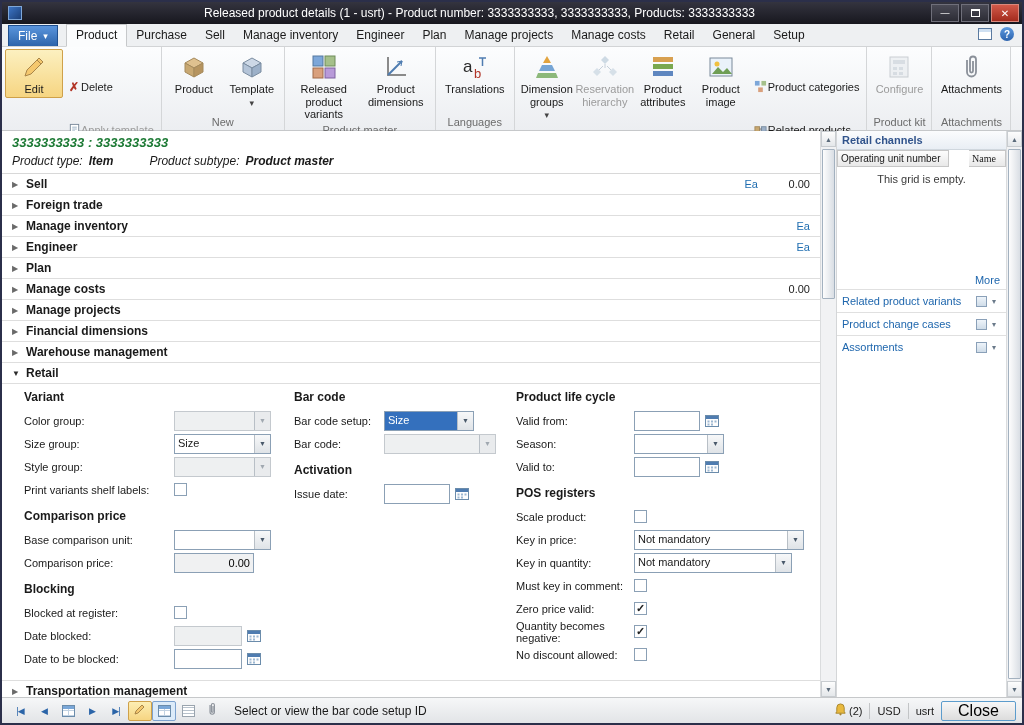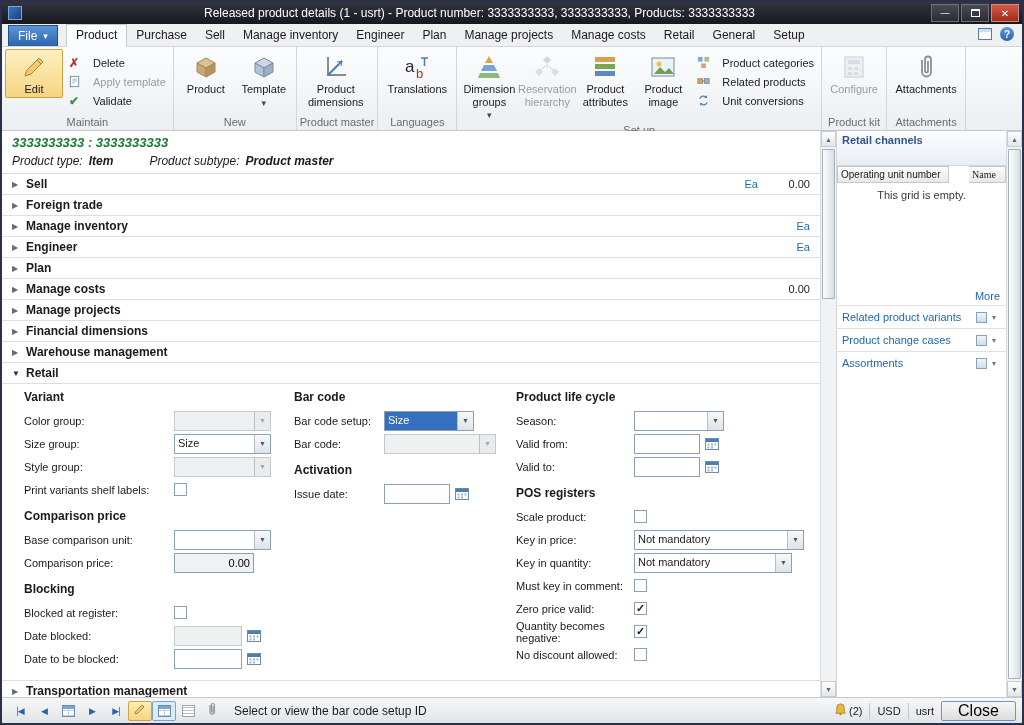--- a/index.html
+++ b/index.html
@@ -50,22 +50,22 @@
   .rgroup-label { height:15px; line-height:15px; font-size:11px; color:#6b6b6b; text-align:center; }
   .bigbtn { width:58px; display:flex; flex-direction:column; align-items:center; text-align:center;
             font-size:11px; line-height:1.15; padding:3px 1px 1px; border:1px solid transparent;
             border-radius:2px; cursor:pointer; }
   .bigbtn.wide { width:72px; }
   .bigbtn .bicon { width:28px; height:28px; margin-bottom:2px; flex:0 0 auto; }
   .bigbtn.selected { background:linear-gradient(#fcf0c0,#f6d582); border-color:#cfa14a; }
   .bigbtn.disabled { color:#9b9b9b; cursor:default; }
   .caret::after { content:"▾"; font-size:9px; color:#444; }
   .smallcol { display:flex; flex-direction:column; justify-content:flex-start; padding-top:4px; }
-  .smallbtn { display:flex; align-items:center; gap:12px; font-size:11px; height:19px; padding:0 4px;
-              cursor:pointer; white-space:nowrap; }
+  .smallbtn { display:flex; align-items:center; gap:0; font-size:11px; height:19px; padding:0 4px;
+              cursor:pointer; white-space:nowrap;margin-top:24px; }
   .smallbtn.disabled { color:#9b9b9b; }
   .sicon { width:14px; height:14px; display:inline-flex; align-items:center; justify-content:center; }
   .glyph-x::before { content:"✗"; color:#b23527; font-weight:bold; font-size:12px; }
   .glyph-check::before { content:"✔"; color:#3f8f3f; font-weight:bold; font-size:12px; }
 
   
   .bodyrow { flex:1; display:flex; min-height:0; }
   .main { width:820px; background:#fff; overflow:hidden; display:flex; flex-direction:column; }
 
   .page-head { padding:4px 10px 0;font-style:italic; }
@@ -123,21 +123,21 @@
   .vs-btn.up::before { content:"▲"; } .vs-btn.down::before { content:"▼"; }
   .vs-track { flex:1; position:relative; }
   .vs-thumb { position:absolute; left:1px; right:1px; background:linear-gradient(90deg,#fdfdfd,#d9dee4);
               border:1px solid #a3b1bf; border-radius:1px; cursor:pointer; }
   .thumb-main { top:2px; height:150px; }
   .thumb-side { top:2px; bottom:2px; }
 
   
   .factbox { width:170px; background:#fff; border-left:1px solid #d4d6d8; display:flex;
              flex-direction:column; font-size:11px; flex:0 0 auto; }
-  .fb-header { height:35px; line-height:19px; padding:0 5px; color:#31548c; font-weight:bold;
+  .fb-header { height:19px; line-height:19px; padding:0 5px; color:#31548c; font-weight:bold;
                background:linear-gradient(#fbfcfd,#e9eef4); border-bottom:1px solid #d0d7de; }
   .fb-grid-head { display:flex;gap:20px; }
   .fb-col { background:linear-gradient(#fdfdfd,#e8e8e8); border:1px solid #c6c6c6; border-left:none;
             padding:2px 3px; font-size:10px; white-space:nowrap; overflow:hidden; }
   .fb-col.c1 { width:112px; border-left:1px solid #c6c6c6; }
   .fb-col.c2 { flex:1;font-family:Liberation Serif, serif; }
   .fb-empty { text-align:center; padding-top:6px; color:#3a3a3a; }
   .fb-space { height:86px; }
   .fb-more { text-align:right; padding:3px 6px; color:#1e66ad; cursor:pointer; }
   .fb-item { height:23px; display:flex; align-items:center; padding:0 5px; border-top:1px solid #e0e0e0;
@@ -268,20 +268,31 @@
           </span>
           <span>Template</span>
           <span class="caret"></span>
         </div>
       </div>
       <div class="rgroup-label">New</div>
     </div>
 
     <div class="rgroup">
       <div class="rgroup-content">
+        <div class="bigbtn wide">
+          <span class="bicon">
+            <svg viewBox="0 0 28 28" width="28" height="28">
+                <rect x="3" y="3" width="10" height="10" fill="#7da7d9" stroke="#55799f"></rect>
+                <rect x="15" y="3" width="10" height="10" fill="#a5c08a" stroke="#6f8c5a"></rect>
+                <rect x="3" y="15" width="10" height="10" fill="#d9a07d" stroke="#a06a4a"></rect>
+                <rect x="15" y="15" width="10" height="10" fill="#b89ad9" stroke="#7f62a0"></rect>
+              </svg>
+          </span>
+          <span>Released product variants</span>
+        </div>
         <div class="bigbtn wide">
           <span class="bicon">
             <svg viewBox="0 0 28 28" width="28" height="28">
                 <path d="M6 4v18h18" fill="none" stroke="#8a8a8a" stroke-width="2"></path>
                 <path d="M6 22L20 8" stroke="#4f7cb0" stroke-width="2" fill="none"></path>
                 <path d="M20 8l-1 5M20 8l-5 1" stroke="#4f7cb0" fill="none"></path>
               </svg>
           </span>
           <span>Product dimensions</span>
         </div>
@@ -613,46 +624,46 @@
                       </g>
                     </svg>
                 </span>
               </div>
             </div>
           </div>
 
           <div class="fcol3">
             <div class="ftitle first">Product life cycle</div>
             <div class="frow">
-              <span class="flabel">Season:</span>
-              <div class="combo w90">
-                  <span class="val"></span>
-                  <span class="drop"></span>
-                </div>
-            </div>
-            <div class="frow">
               <span class="flabel">Valid from:</span>
               <div class="datewrap">
                 <input class="tb short" style="">
                 <span class="calbtn">
                   <svg width="16" height="16" viewBox="0 0 16 16">
                       <rect x="1.5" y="2.5" width="13" height="11" fill="#fdfdfd" stroke="#6b8cab"></rect>
                       <rect x="2" y="3" width="12" height="3" fill="#4f7cb0"></rect>
                       <g fill="#9db8d2">
                         <rect x="3.5" y="7.5" width="2" height="2"></rect>
                         <rect x="7" y="7.5" width="2" height="2"></rect>
                         <rect x="10.5" y="7.5" width="2" height="2"></rect>
                         <rect x="3.5" y="10.5" width="2" height="2"></rect>
                         <rect x="7" y="10.5" width="2" height="2"></rect>
                       </g>
                     </svg>
                 </span>
               </div>
             </div>
             <div class="frow">
+              <span class="flabel">Season:</span>
+              <div class="combo w90">
+                  <span class="val"></span>
+                  <span class="drop"></span>
+                </div>
+            </div>
+            <div class="frow">
               <span class="flabel">Valid to:</span>
               <div class="datewrap">
                 <input class="tb short" style="">
                 <span class="calbtn">
                   <svg width="16" height="16" viewBox="0 0 16 16">
                       <rect x="1.5" y="2.5" width="13" height="11" fill="#fdfdfd" stroke="#6b8cab"></rect>
                       <rect x="2" y="3" width="12" height="3" fill="#4f7cb0"></rect>
                       <g fill="#9db8d2">
                         <rect x="3.5" y="7.5" width="2" height="2"></rect>
                         <rect x="7" y="7.5" width="2" height="2"></rect>

